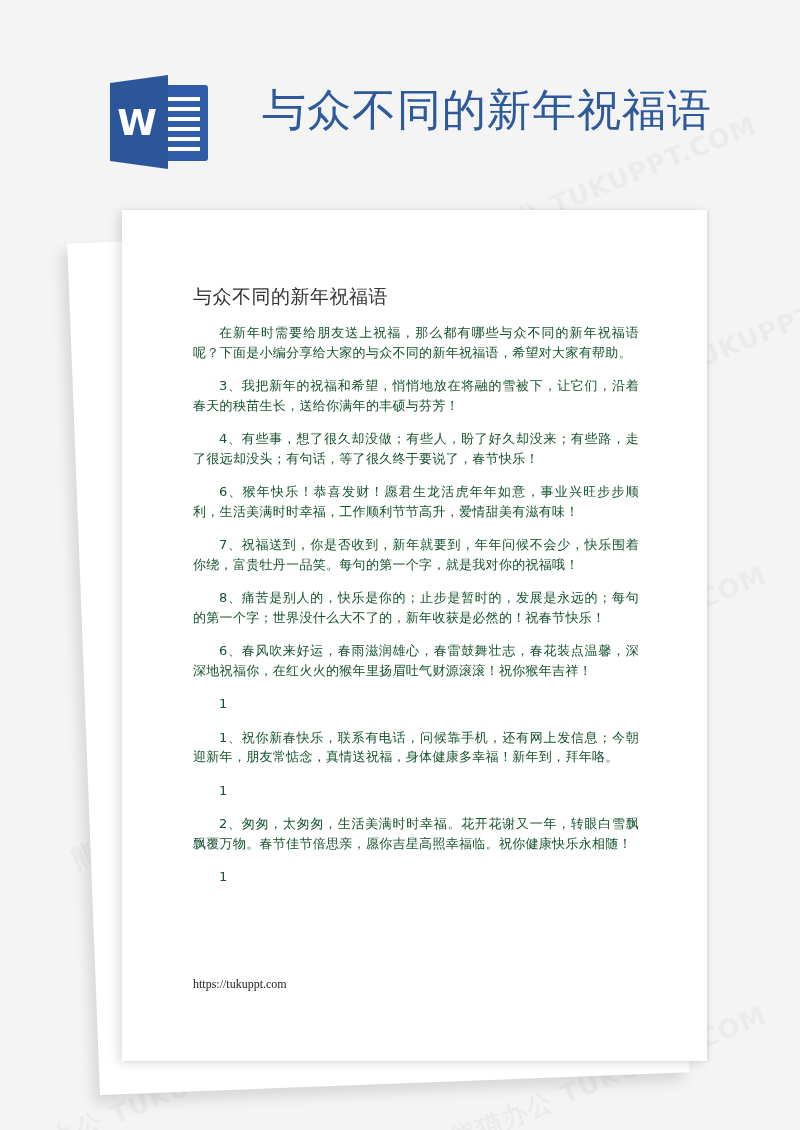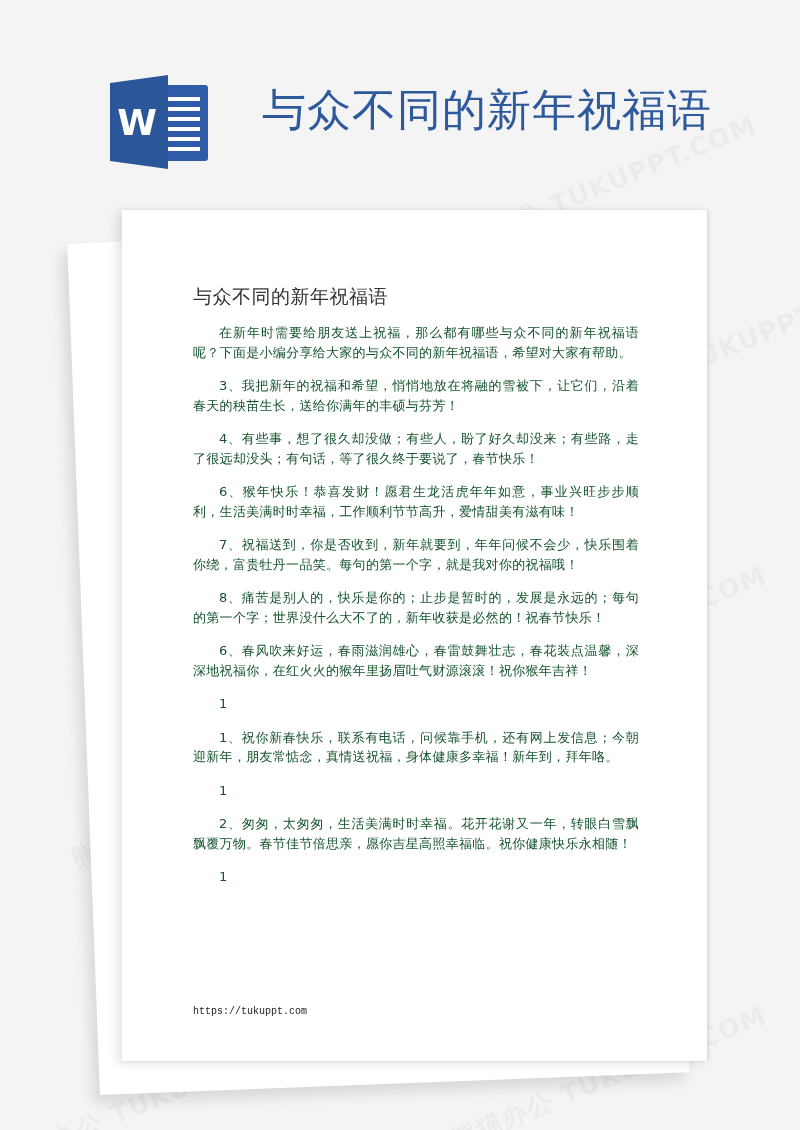--- a/index.html
+++ b/index.html
@@ -35,22 +35,22 @@
     font-size: 19px; color: #333; white-space: nowrap; letter-spacing: 0.5px;
   }
   .body-text {
     position: absolute; left: 71px; top: 113px; width: 446px;
     font-size: 13px; line-height: 19.5px; color: #14532d; letter-spacing: 0.3px;
   }
   .para { margin: 0 0 14px 0; text-indent: 26px; text-align: justify; }
   .para .num { font-family: "DejaVu Sans", "Liberation Sans", sans-serif; }
   .pagenum { margin: 0 0 14px 0; text-indent: 26px; font-family: "DejaVu Sans", sans-serif; font-size: 13px; }
   .footer-url {
-    position: absolute; left: 71px; top: 796px;
-    font-family: Liberation Mono, monospace; font-size: 10px; color: #222;
+    position: absolute; left: 71px; top: 767px;
+    font-family: Liberation Serif, serif; font-size: 12px; color: #222;
   }
 </style>
 </head>
 <body>
 
 <div class="header">
   <svg class="word-logo" viewBox="0 0 100 94">
     <rect x="38" y="10" width="60" height="76" rx="3" fill="#2e5ca8"></rect>
     <rect x="56" y="22" width="34" height="4" fill="#fff"></rect>
     <rect x="56" y="32" width="34" height="4" fill="#fff"></rect>

